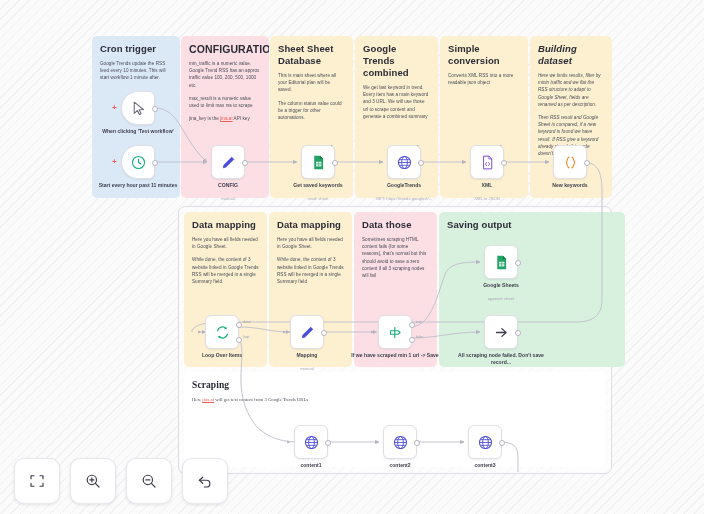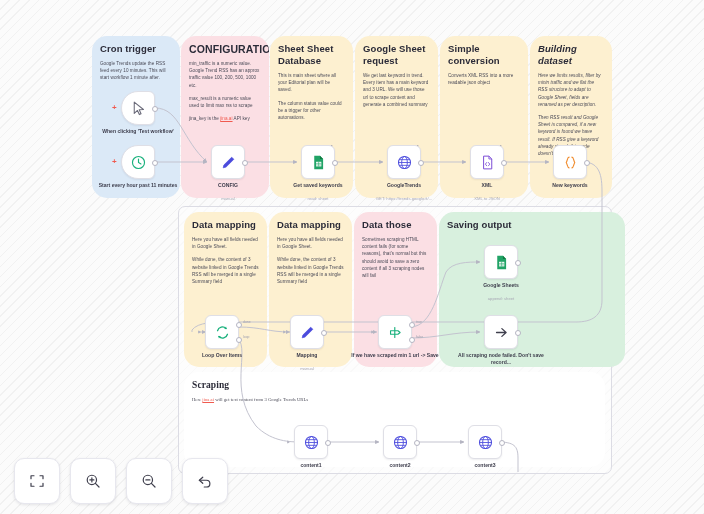--- a/index.html
+++ b/index.html
@@ -16,21 +16,21 @@
     background-image:repeating-linear-gradient(
       -45deg,
       #f1f1f1 0px, #f1f1f1 1px,
       #fbfbfb 1px, #fbfbfb 7px);
   }
   svg.edges{position:absolute;inset:0;width:704px;height:514px;overflow:visible;pointer-events:none;}
 
   
   .note{
     position:absolute;
-    border-radius:15px;
+    border-radius:5px;
     box-sizing:border-box;
     padding:7px 8px 8px 8px;
     overflow:hidden;
   }
   .note .ntitle{
     font-size:9.5px;font-weight:bold;color:#2b2b38;
     line-height:12px;letter-spacing:.1px;margin:0 0 5px 0;
   }
   .note .nbody{
     font-size:4.6px;color:#4a4a57;line-height:7.2px;
@@ -131,21 +131,21 @@
 
   <div class="note n-yellow" style="left:270px;top:36px;width:83px;height:162px;">
     <div class="ntitle">Sheet Sheet Database</div>
     <div class="nbody">
       <p>This is main sheet where all your Editorial plan will be saved.</p>
       <p>The column status value could be a trigger for other automations.</p>
     </div>
   </div>
 
   <div class="note n-yellow" style="left:355px;top:36px;width:83px;height:162px;">
-    <div class="ntitle">Google Sheet request</div>
+    <div class="ntitle">Google Trends combined</div>
     <div class="nbody">
       <p>We get last keyword in trend. Every item has a main keyword and 3 URL. We will use those url to scrape content and generate a combined summary</p>
     </div>
   </div>
 
   <div class="note n-yellow" style="left:440px;top:36px;width:88px;height:162px;">
     <div class="ntitle">Simple conversion</div>
     <div class="nbody">
       <p>Converts XML RSS into a more readable json object</p>
     </div>

